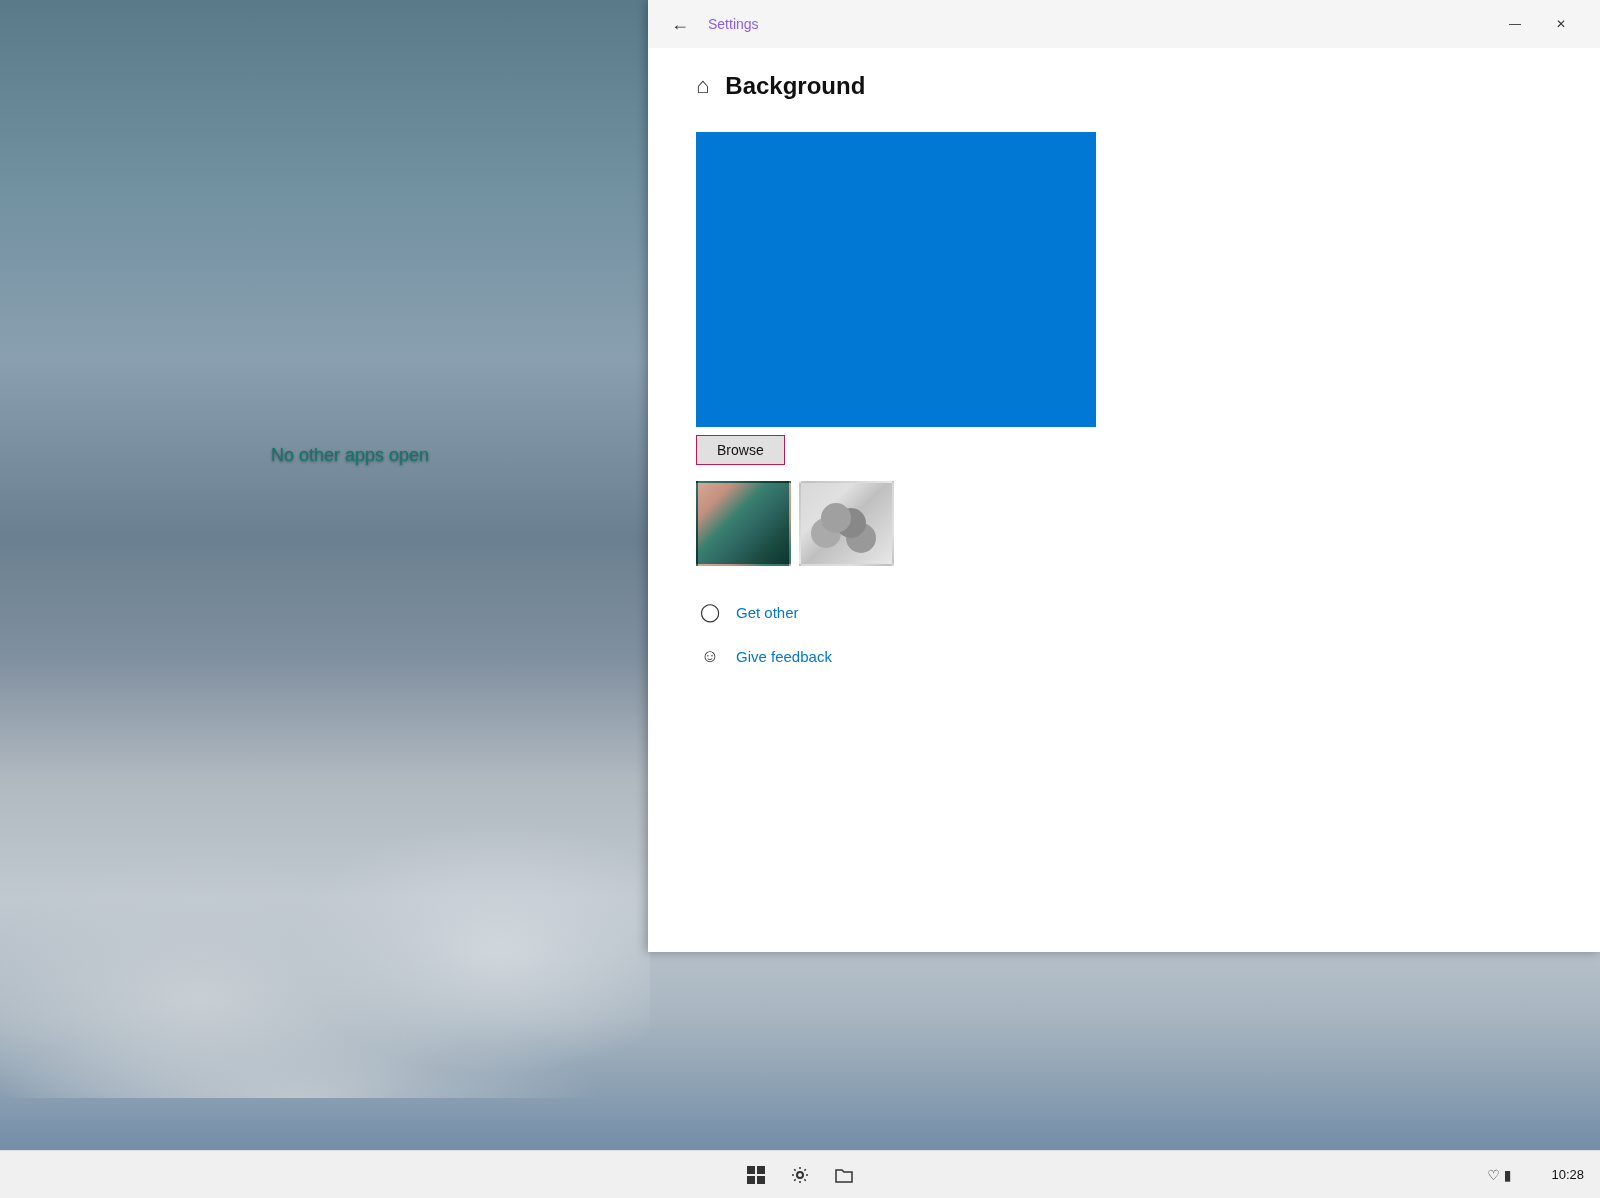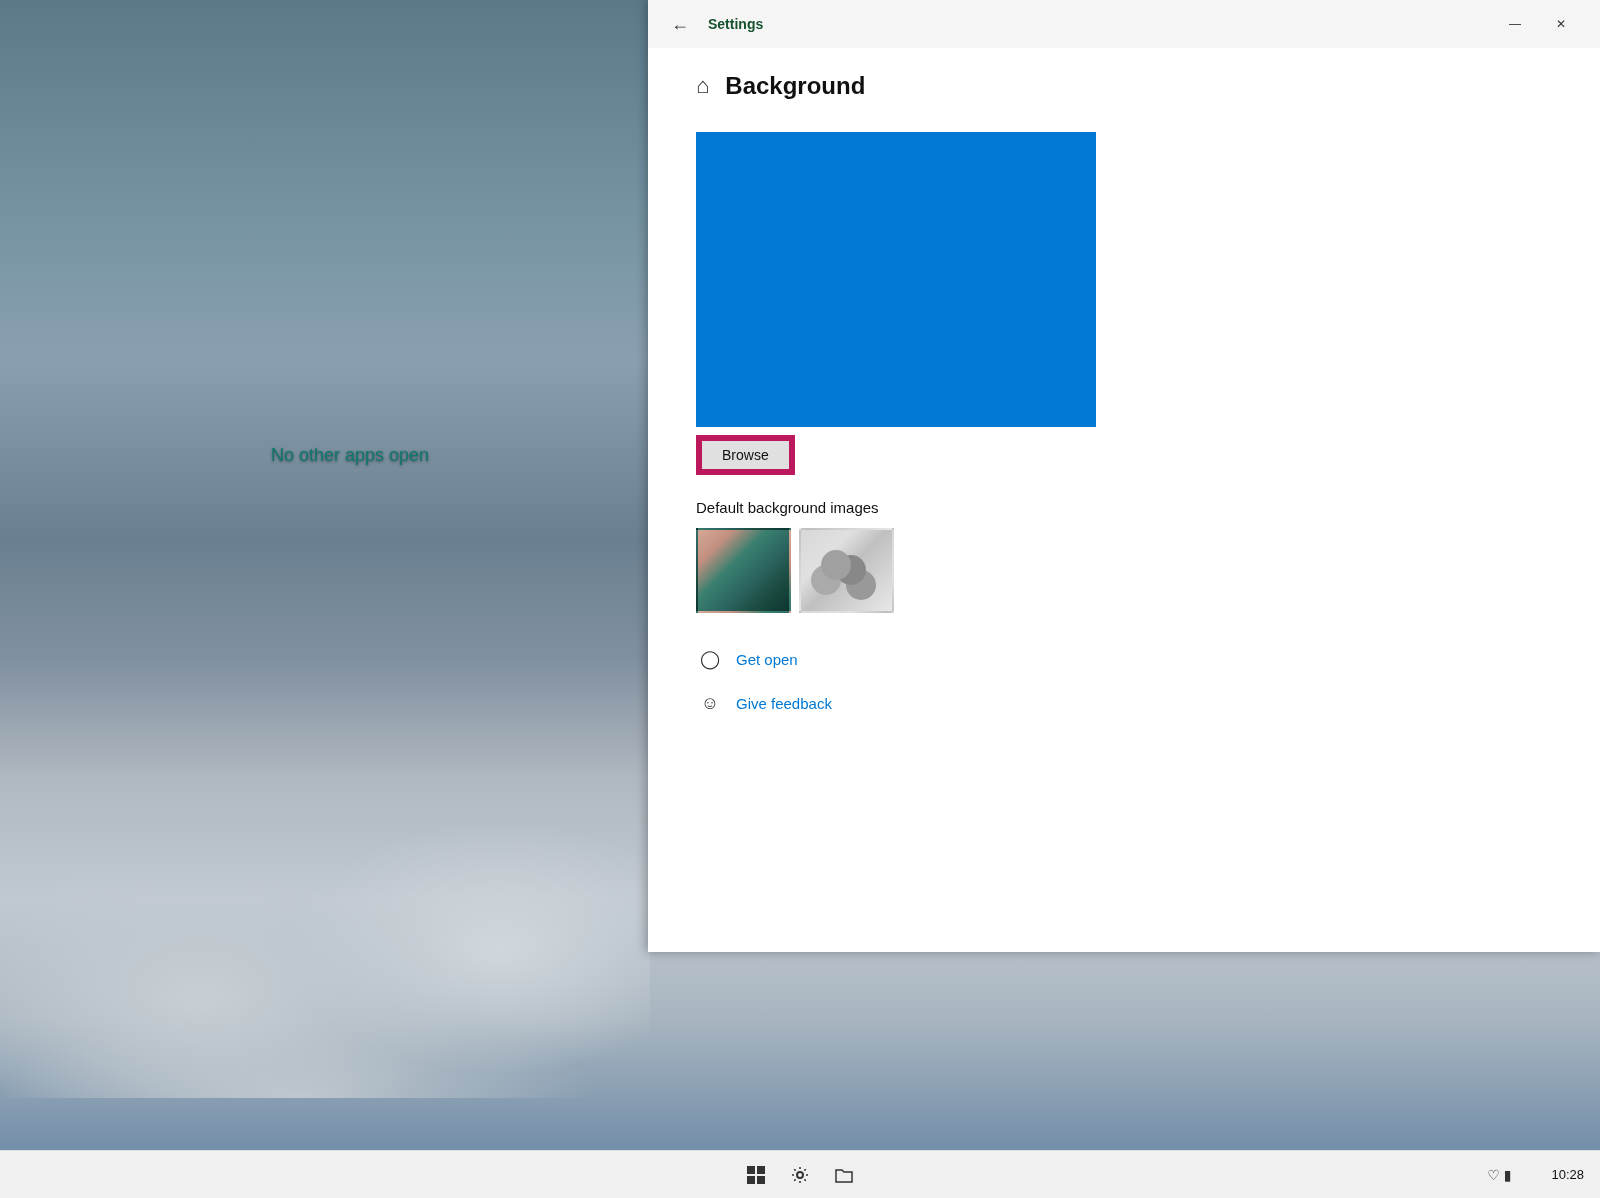--- a/index.html
+++ b/index.html
@@ -92,22 +92,22 @@
       align-items: center;
       justify-content: center;
       cursor: pointer;
       border-radius: 2px;
       font-size: 18px;
       color: #333;
     }
 
     .title-text {
       font-size: 14px;
-      color: #14532d;
-      font-weight: 700;
+      color: #8b5cf6;
+      font-weight: 400;
     }
 
     .title-bar-controls {
       display: flex;
       align-items: center;
     }
 
     .win-ctrl {
       width: 46px;
       height: 32px;
@@ -153,21 +153,21 @@
     .preview-box {
       width: 400px;
       height: 295px;
       background: #0078d4;
       margin-bottom: 8px;
     }
 
     .browse-btn {
       padding: 6px 20px;
       background: #e0e0e0;
-      border: 6px solid #be185d;
+      border: 1px solid #be185d;
       cursor: pointer;
       font-size: 14px;
       color: #111;
       font-family: 'Segoe UI', Arial, sans-serif;
     }
 
     
     .section-title {
       font-size: 15px;
       color: #111;
@@ -352,30 +352,29 @@
     <div class="page-header">
       <span class="home-icon">⌂</span>
       <h1 class="page-title">Background</h1>
     </div>
 
     <div class="preview-container">
       <div class="preview-box"></div>
       <button class="browse-btn">Browse</button>
     </div>
 
-    <div class="section-title">Default background images</div>
     <div class="thumbnail-row">
       <div class="thumbnail thumb1"></div>
       <div class="thumbnail thumb2"></div>
     </div>
 
     <div class="help-links">
       <a class="help-link">
         <div class="help-link-icon">◯</div>
-        <span class="help-link-text">Get open</span>
+        <span class="help-link-text">Get other</span>
       </a>
       <a class="help-link">
         <div class="help-link-icon">☺</div>
         <span class="help-link-text">Give feedback</span>
       </a>
     </div>
   </div>
 </div>
 
 <div class="taskbar">

